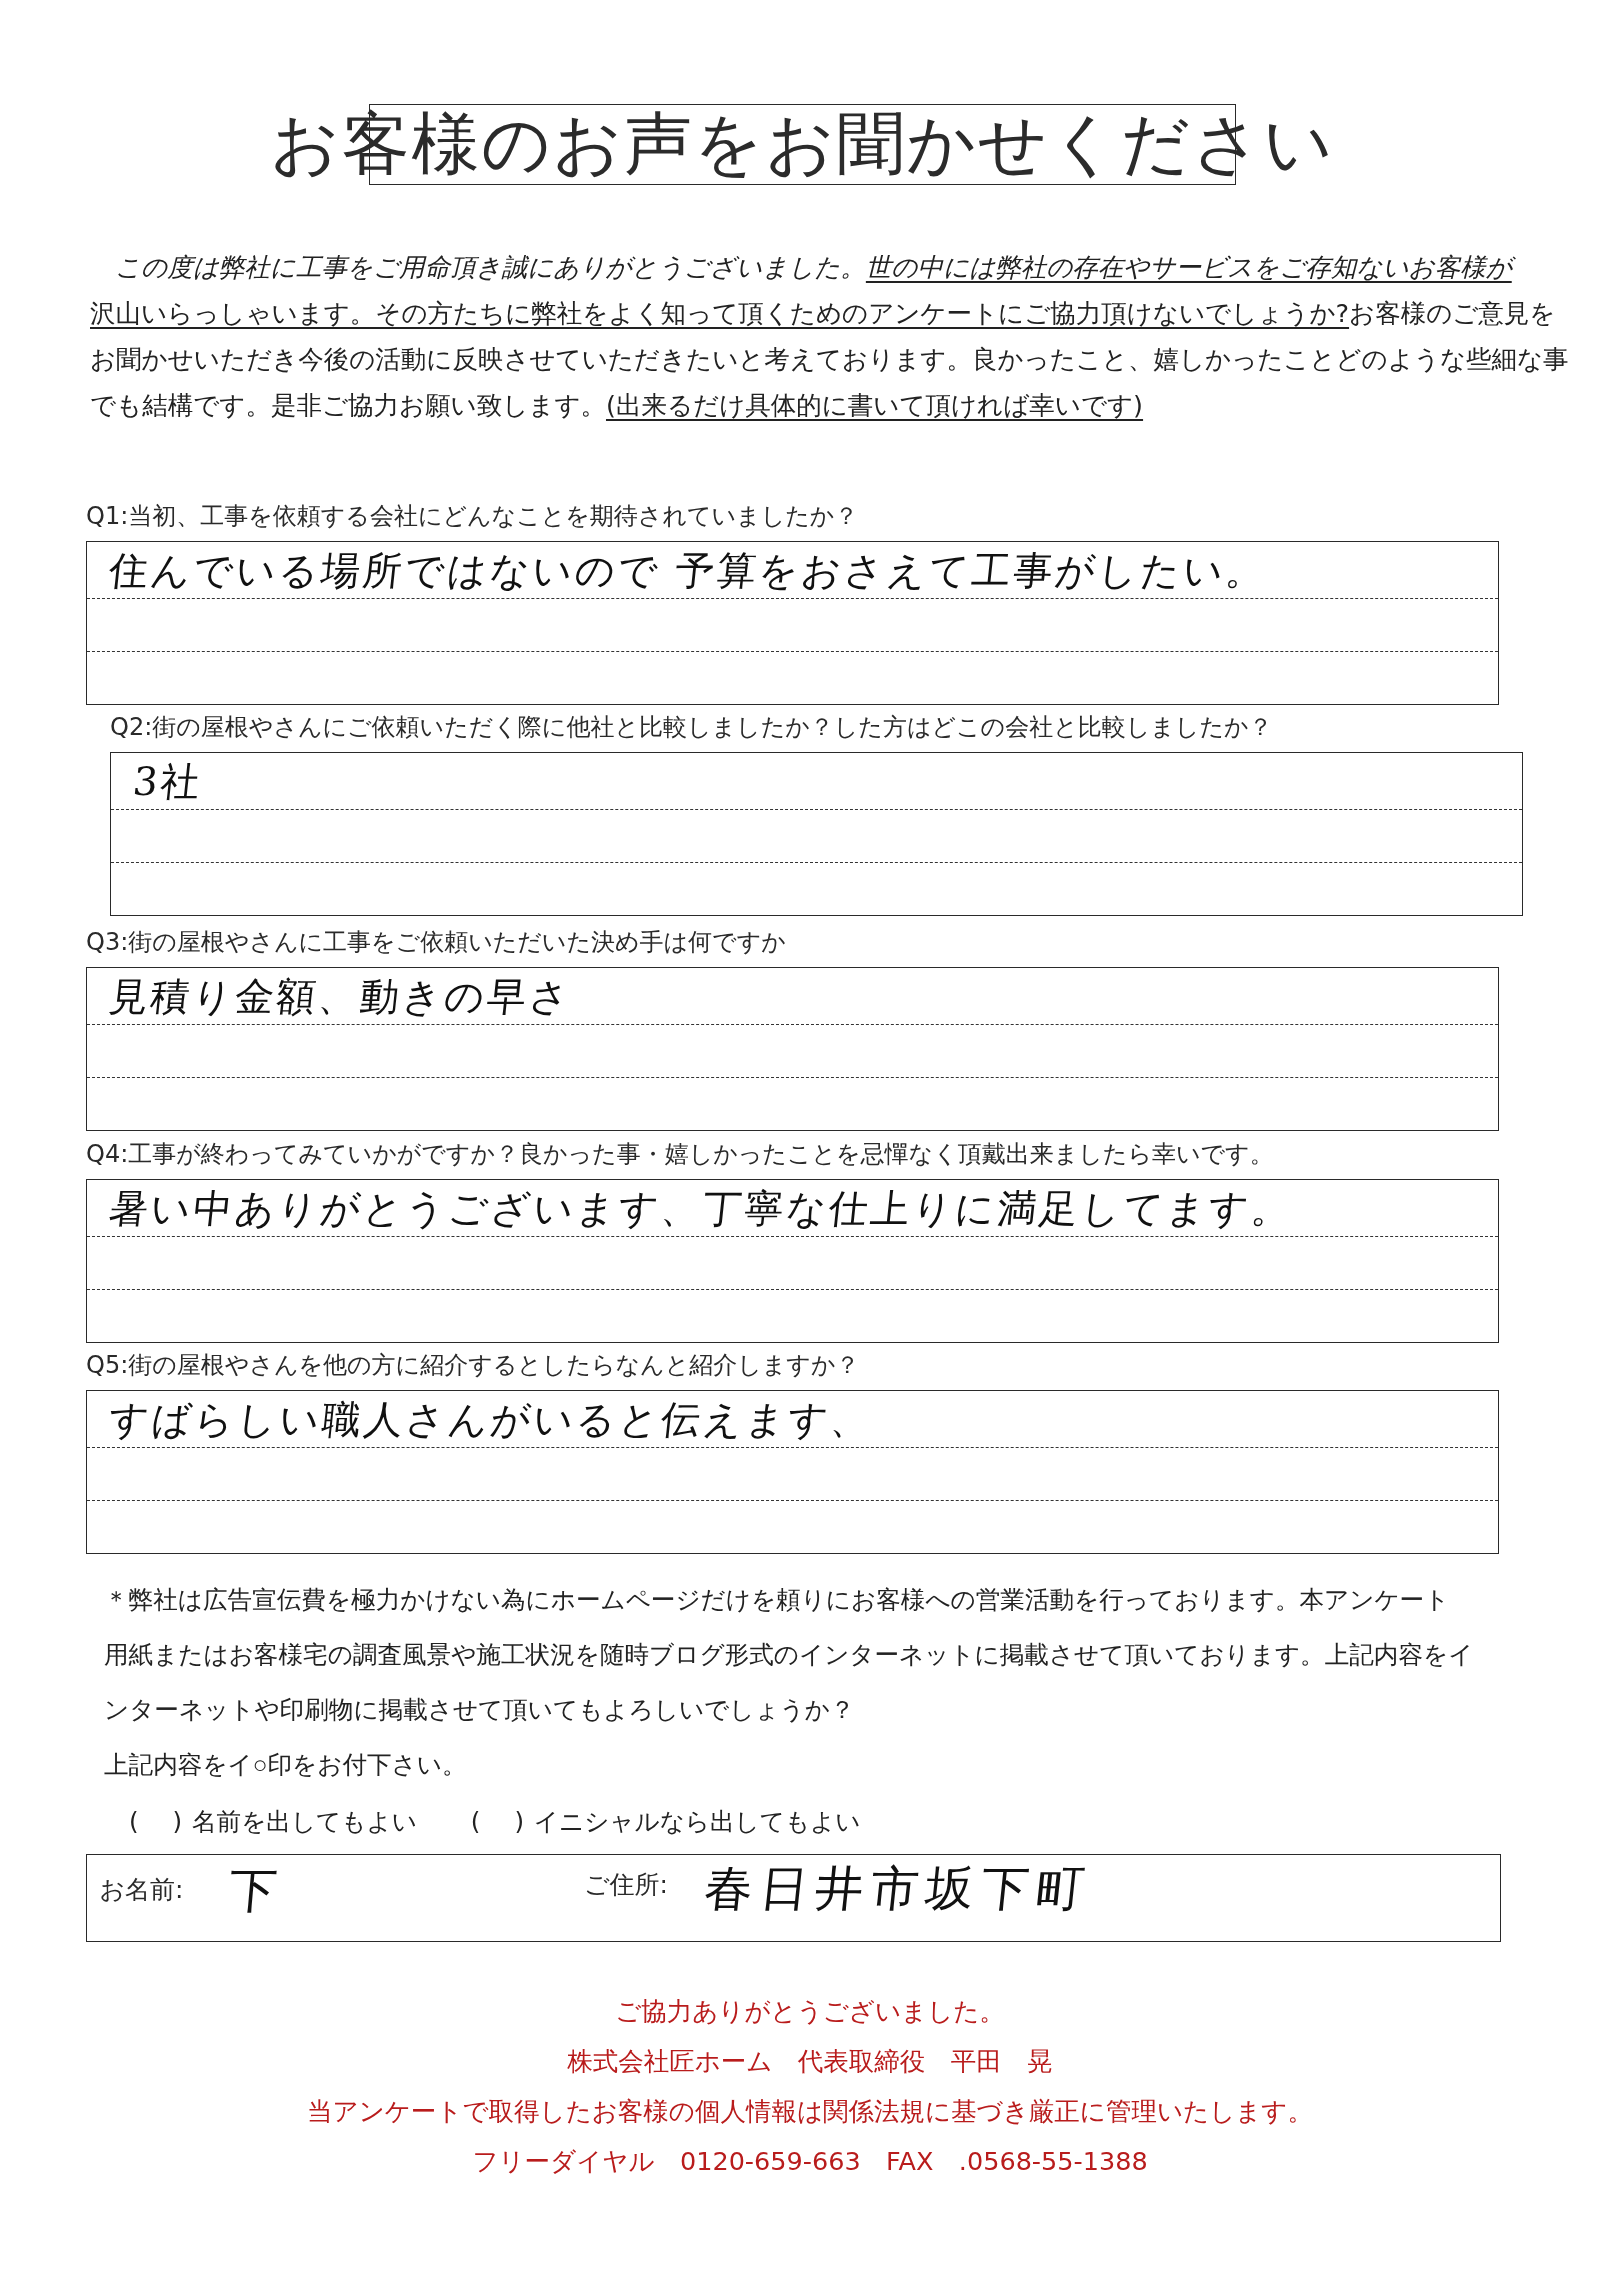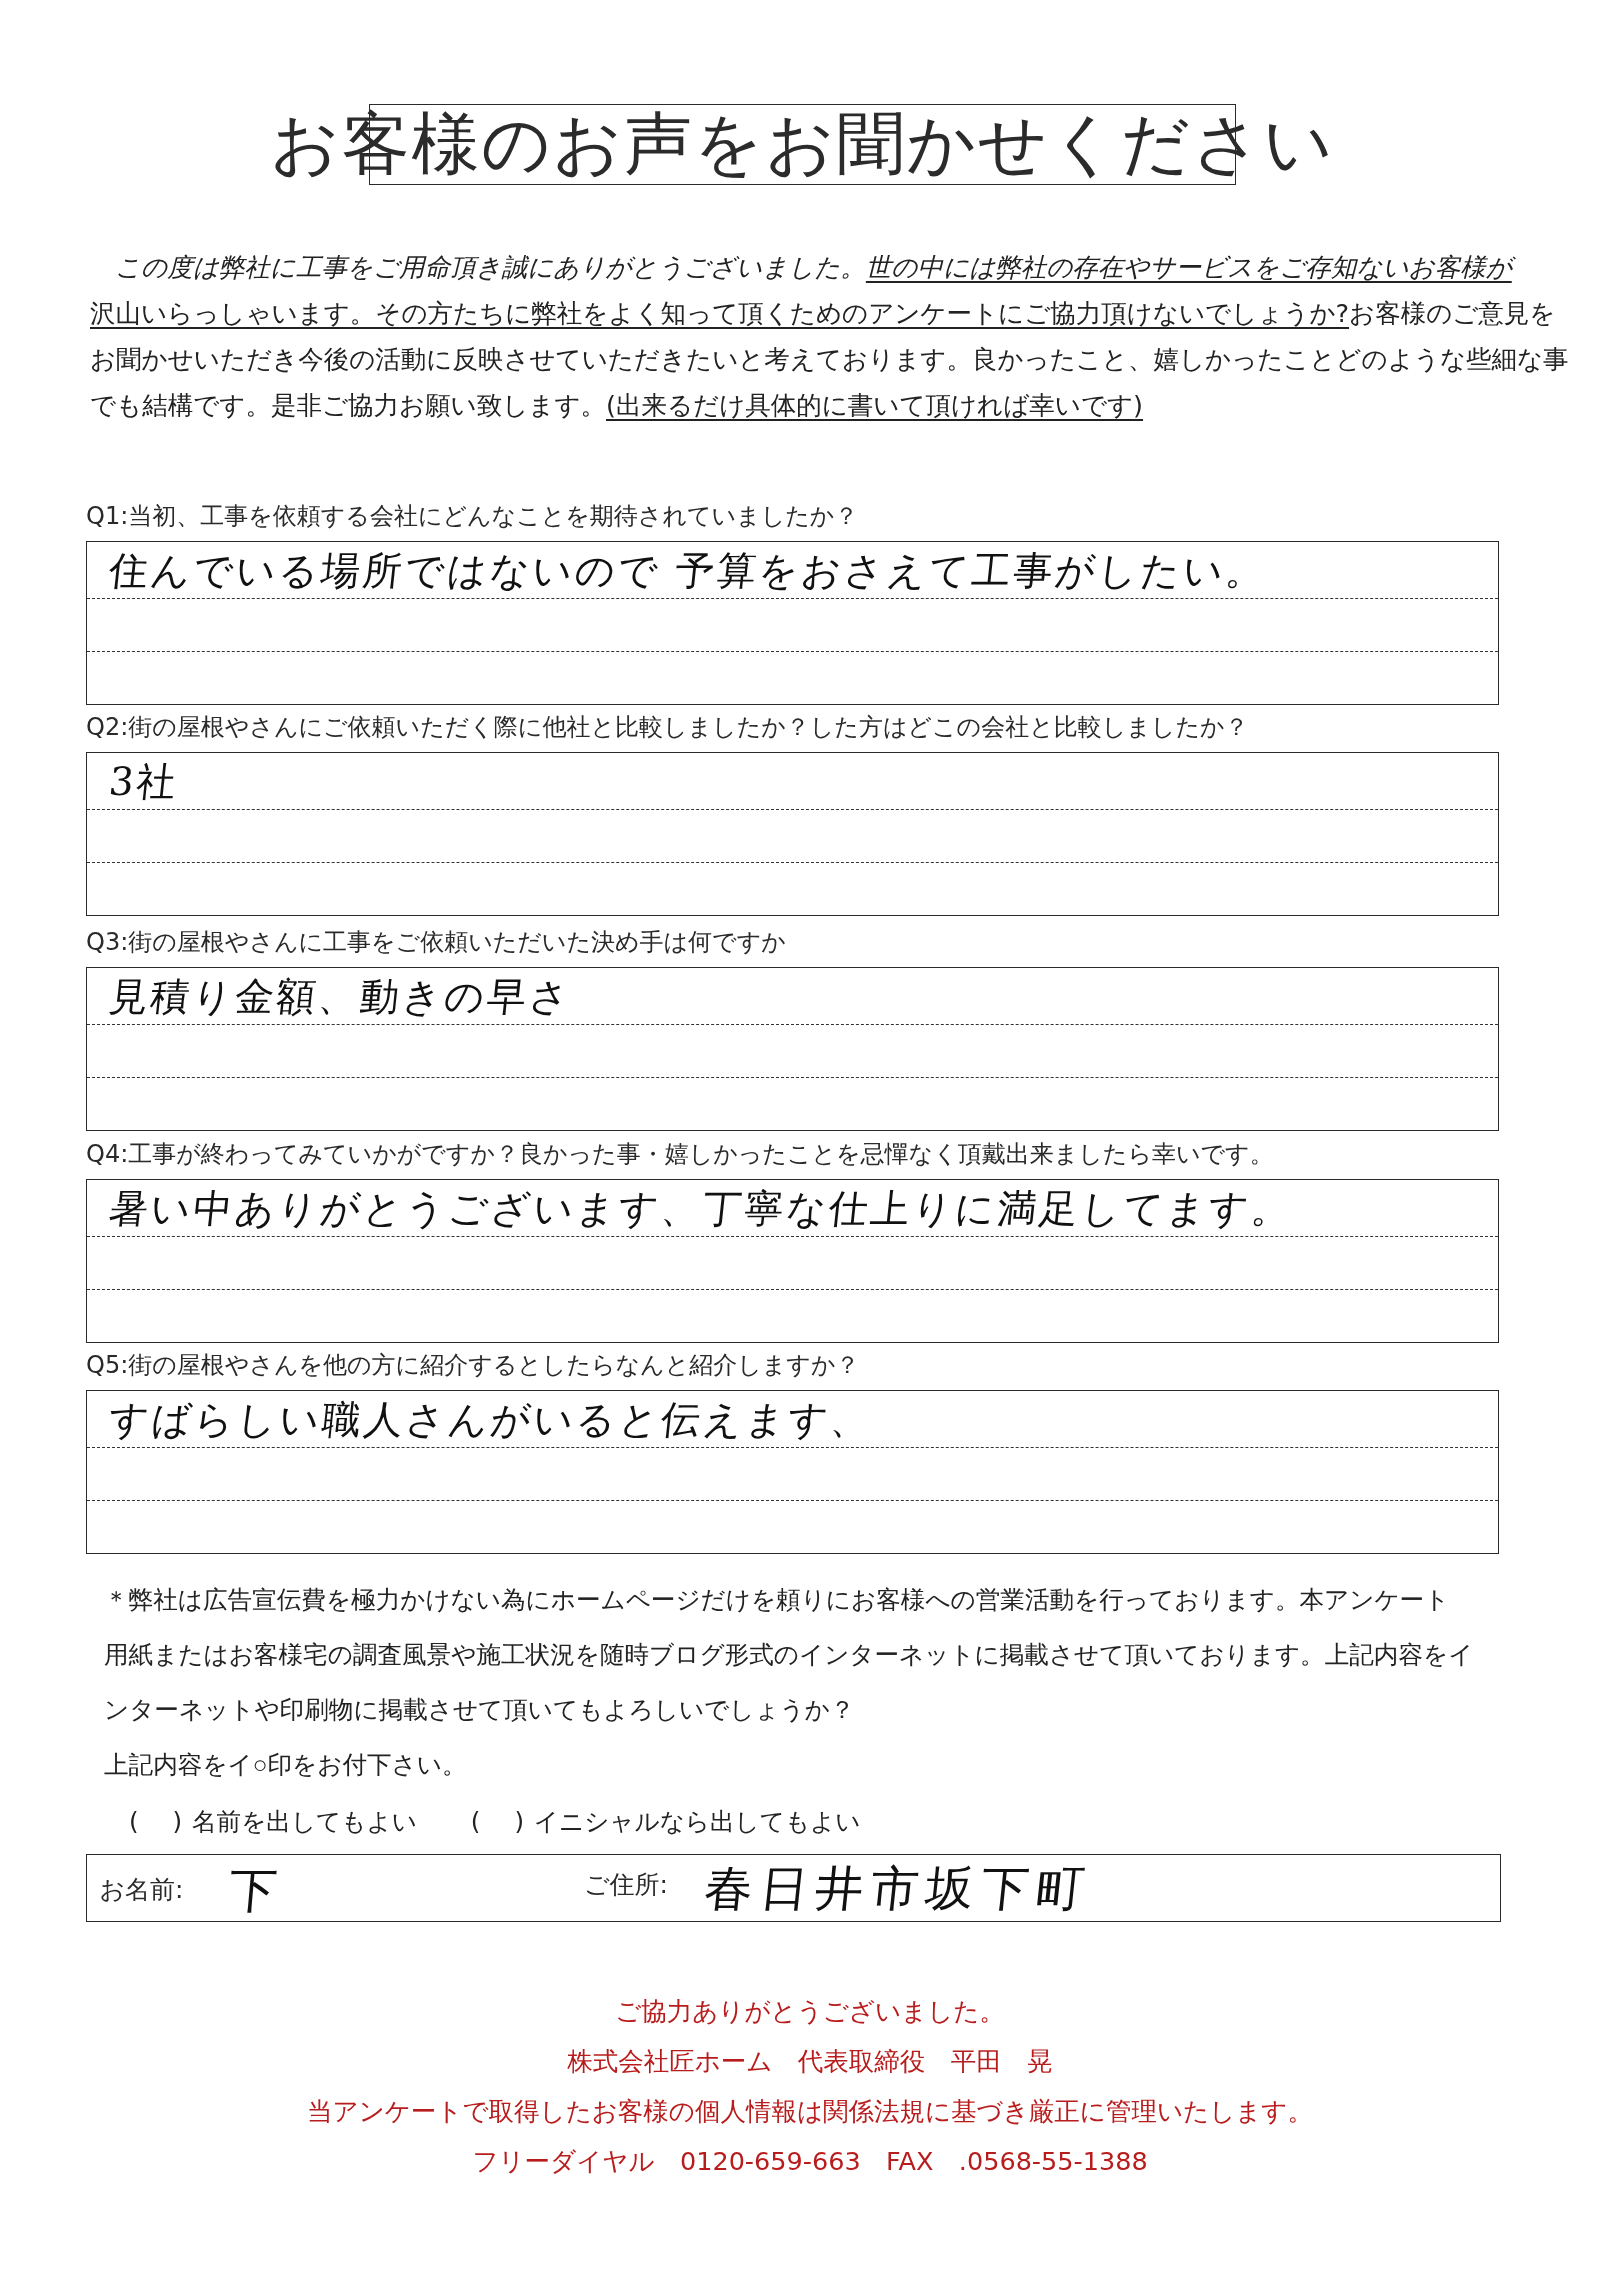--- a/index.html
+++ b/index.html
@@ -106,21 +106,21 @@
       display: inline-block;
       width: 63px;
       letter-spacing: 0;
     }
     .paren-box span.open { margin-right: 34px; }
 
     
     .name-box {
       position: absolute;
       left: 86px; top: 1854px;
-      width: 1415px; height: 68px;
+      width: 1415px; height: 88px;
       border: 1.8px solid #2a2a2a;
       box-sizing: border-box;
     }
     .name-label {
       position: absolute; left: 12.5px; top: 18px;
       font-size: 25px; color: #2a2a2a;
     }
     .name-value {
       position: absolute; left: 142px; top: 3.6px;
       font-family: "DejaVu Serif", "Liberation Serif", serif;
@@ -177,21 +177,21 @@
 
   <div class="question" style="top:498px;">
     <div class="q-label">Q1:当初、工事を依頼する会社にどんなことを期待されていましたか？</div>
     <div class="answer-box">
       <div class="dash-line l1"></div>
       <div class="dash-line l2"></div>
       <div class="handwriting">住んでいる場所ではないので 予算をおさえて工事がしたい。</div>
     </div>
   </div>
 
-  <div class="question" style="top:709px;">
+  <div class="question" style="top:709px;margin-left:24px;">
     <div class="q-label">Q2:街の屋根やさんにご依頼いただく際に他社と比較しましたか？した方はどこの会社と比較しましたか？</div>
     <div class="answer-box">
       <div class="dash-line l1"></div>
       <div class="dash-line l2"></div>
       <div class="handwriting">3社</div>
     </div>
   </div>
 
   <div class="question" style="top:924px;">
     <div class="q-label">Q3:街の屋根やさんに工事をご依頼いただいた決め手は何ですか</div>

